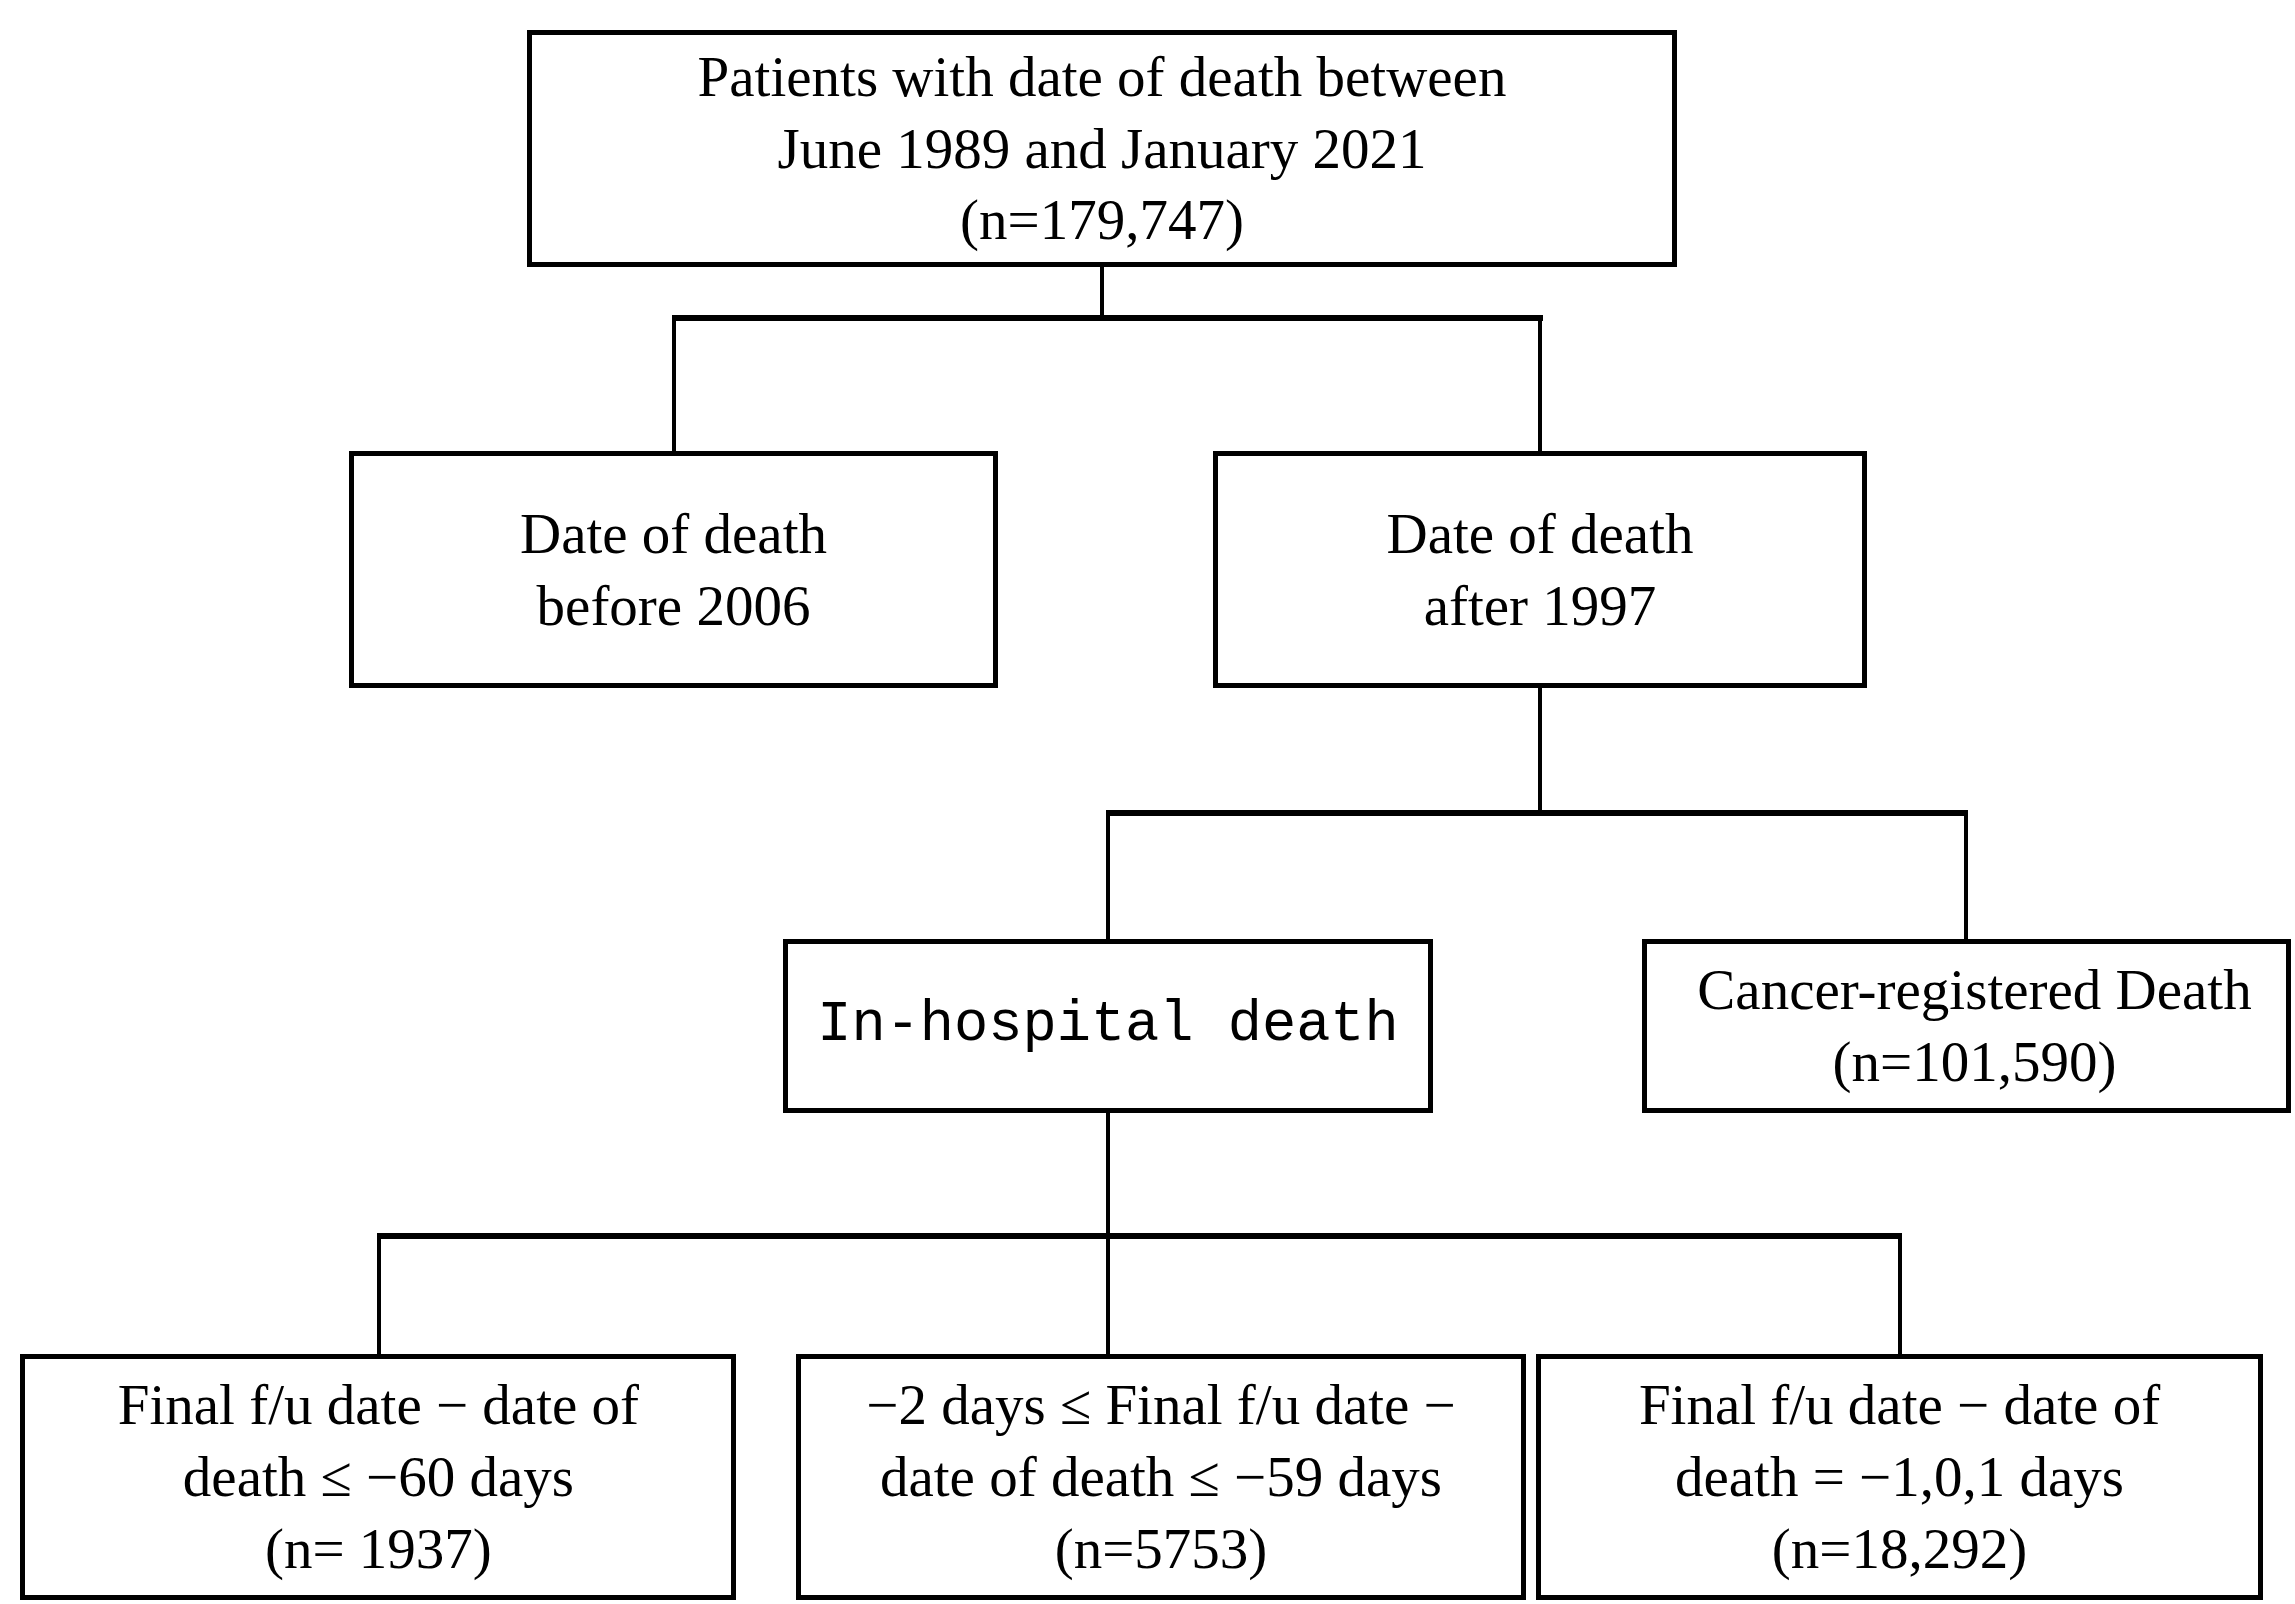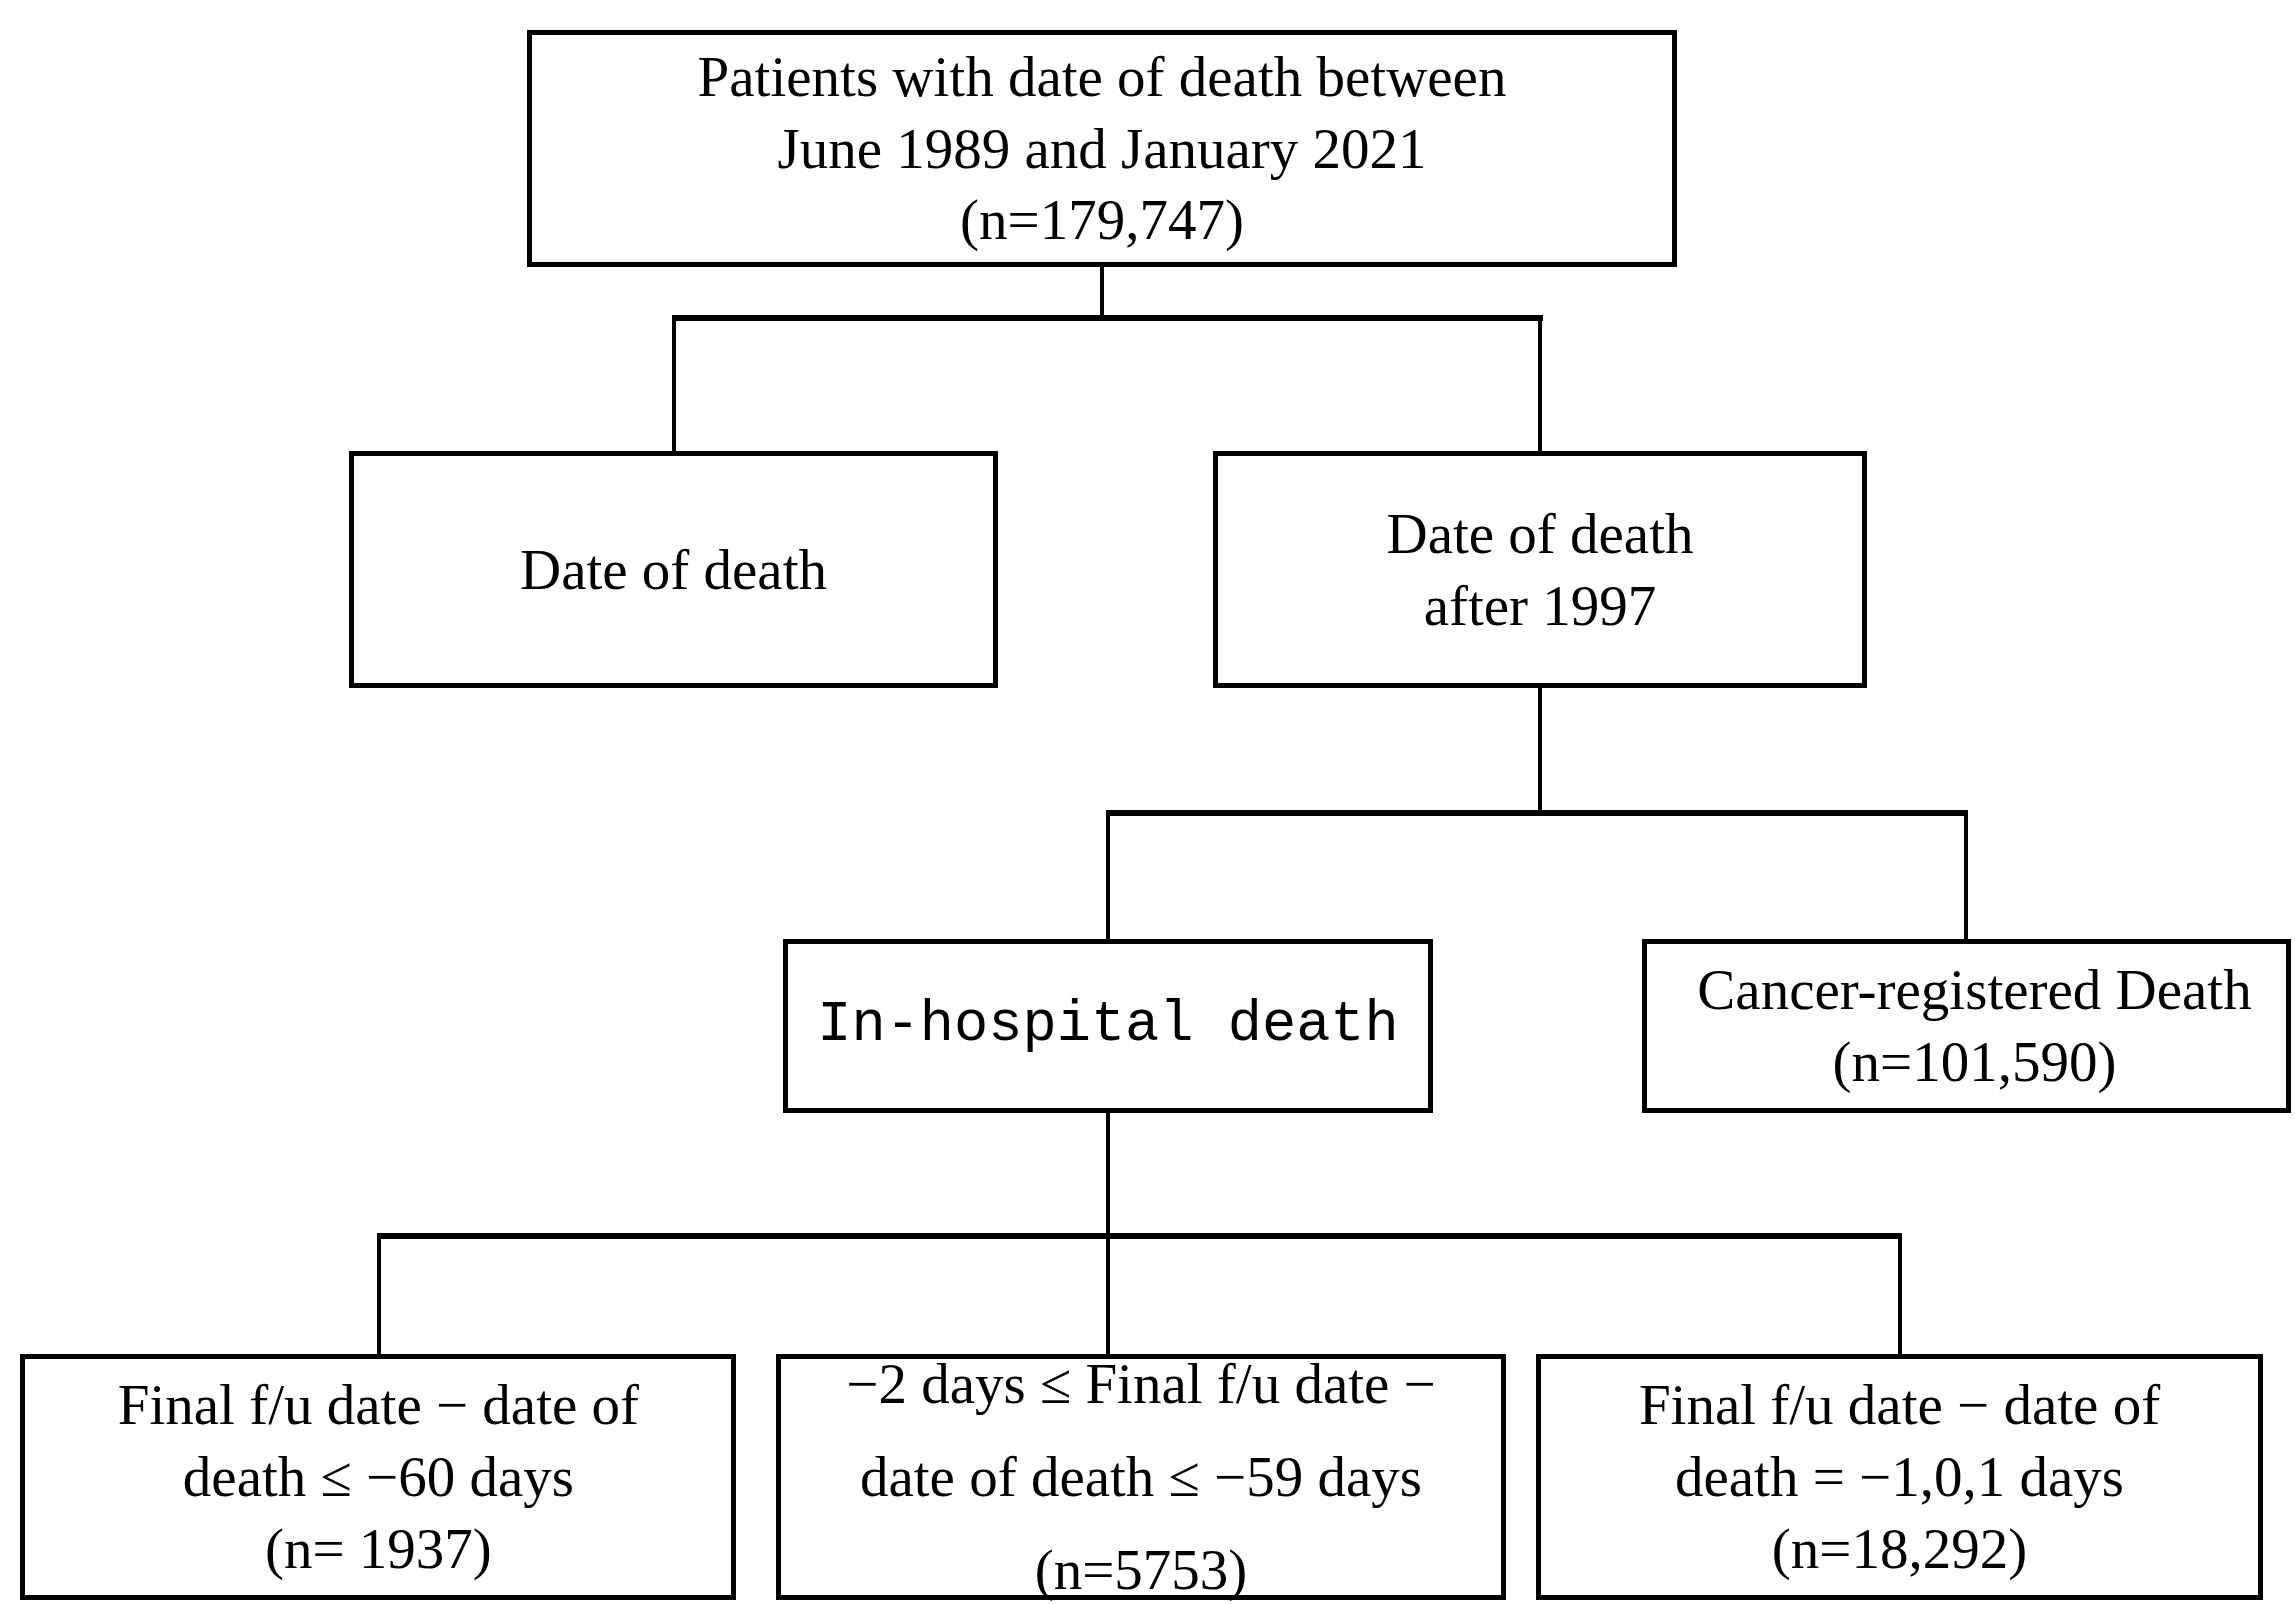--- a/index.html
+++ b/index.html
@@ -43,20 +43,21 @@
     <span>(n=179,747)</span>
   </div>
 
   <div class="vline" style="left:1100px;top:267px;height:53px;"></div>
   <div class="hline" style="left:672px;top:315px;width:871px;"></div>
   <div class="vline" style="left:672px;top:315px;height:136px;"></div>
   <div class="vline" style="left:1538px;top:315px;height:136px;"></div>
 
   <div class="node" style="left:349px;top:451px;width:649px;height:237px;">
     <span>Date of death</span>
+    <span>before 2006</span>
   </div>
 
   <div class="node" style="left:1213px;top:451px;width:654px;height:237px;">
     <span>Date of death</span>
     <span>after 1997</span>
   </div>
 
   <div class="vline" style="left:1538px;top:688px;height:126px;"></div>
   <div class="hline" style="left:1106px;top:810px;width:862px;"></div>
   <div class="vline" style="left:1106px;top:810px;height:130px;"></div>
@@ -75,21 +76,21 @@
   <div class="hline" style="left:377px;top:1233px;width:1525px;"></div>
   <div class="vline" style="left:377px;top:1233px;height:121px;"></div>
   <div class="vline" style="left:1898px;top:1233px;height:121px;"></div>
 
   <div class="node" style="left:20.4px;top:1354px;width:716px;height:246px;">
     <span>Final f/u date − date of</span>
     <span>death ≤ −60 days</span>
     <span>(n= 1937)</span>
   </div>
 
-  <div class="node" style="left:776px;top:1354px;width:730px;height:246px;gap:21px;">
+  <div class="node" style="left:796px;top:1354px;width:730px;height:246px;">
     <span>−2 days ≤ Final f/u date −</span>
     <span>date of death ≤ −59 days</span>
     <span>(n=5753)</span>
   </div>
 
   <div class="node" style="left:1536px;top:1354px;width:727px;height:246px;">
     <span>Final f/u date − date of</span>
     <span>death = −1,0,1 days</span>
     <span>(n=18,292)</span>
   </div>

